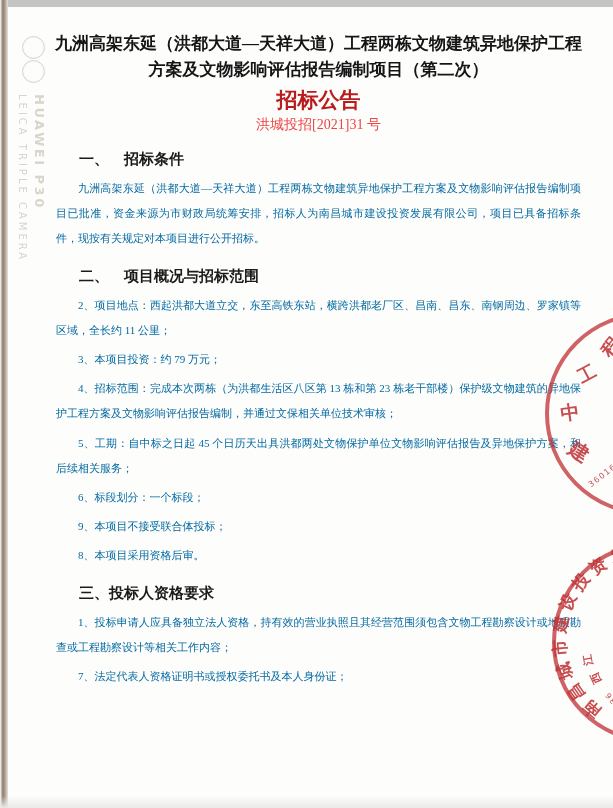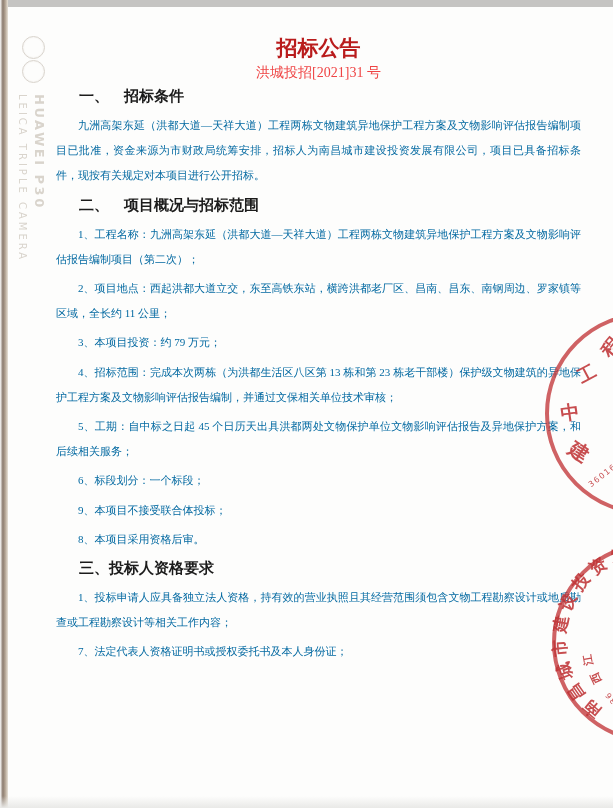--- a/index.html
+++ b/index.html
@@ -27,21 +27,21 @@
   .wm-leica{left:28px;top:94px;font-size:10px;letter-spacing:3px;}
   
   .doc{position:absolute;left:52px;top:7px;width:533px;padding-top:24px;z-index:2;
     color:#252525;}
   .title{margin:0;font-size:17px;line-height:26px;font-weight:bold;text-align:center;
     color:#151515;}
   .doc-type{margin:2px 0 0 0;font-size:21px;line-height:30px;font-weight:bold;text-align:center;
     color:#b91c1c;}
   .doc-number{font-size:14px;line-height:20px;text-align:center;color:#ef4444;}
   .sec-heading{font-size:15px;line-height:25px;font-weight:bold;text-indent:1.8em;color:#1b1b1b;
-    margin-top:1px;}
+    margin-top:12px;}
   .para,.item{margin:4px;font-size:11px;line-height:25.2px;text-indent:2em;text-align:justify;
     color:#0369a1;}
   
   .stamp{position:absolute;z-index:5;pointer-events:none;}
   .stamp-ring{position:absolute;border-radius:50%;border:4px solid rgba(193,54,56,0.78);}
   .ring1{left:545px;top:312px;width:195px;height:195px;}
   .ring2{left:552px;top:542px;width:193px;height:193px;}
   .s-char{position:absolute;color:rgba(191,52,55,0.88);font-weight:bold;z-index:5;
     font-family:"Liberation Serif",serif;pointer-events:none;}
   .s-digits{position:absolute;color:rgba(191,52,55,0.85);font-size:8px;letter-spacing:1.5px;
@@ -57,28 +57,28 @@
 <div class="edge-bottom"></div>
 
 <div class="watermark">
   <div class="wm-circle c1"></div>
   <div class="wm-circle c2"></div>
   <div class="wm-text wm-huawei">HUAWEI P30</div>
   <div class="wm-text wm-leica">LEICA TRIPLE CAMERA</div>
 </div>
 
 <div class="doc">
+  <h1 class="title">九洲高架东延（洪都大道—天祥大道）工程两栋文物建筑异地保护工程方案及文物影响评估报告编制项目（第二次）</h1>
   <h2 class="doc-type">招标公告</h2>
   <div class="doc-number">洪城投招[2021]31 号</div>
 
   <div class="sec-heading">一、　招标条件</div>
   <p class="para">九洲高架东延（洪都大道—天祥大道）工程两栋文物建筑异地保护工程方案及文物影响评估报告编制项目已批准，资金来源为市财政局统筹安排，招标人为南昌城市建设投资发展有限公司，项目已具备招标条件，现按有关规定对本项目进行公开招标。</p>
 
   <div class="sec-heading">二、　项目概况与招标范围</div>
-  <p class="item">1、工程名称：九洲高架东延（洪都大道—天祥大道）工程两栋文物建筑异地保护工程方案及文物影响评估报告编制项目（第二次）；</p>
   <p class="item">2、项目地点：西起洪都大道立交，东至高铁东站，横跨洪都老厂区、昌南、昌东、南钢周边、罗家镇等区域，全长约 11 公里；</p>
   <p class="item">3、本项目投资：约 79 万元；</p>
   <p class="item">4、招标范围：完成本次两栋（为洪都生活区八区第 13 栋和第 23 栋老干部楼）保护级文物建筑的异地保护工程方案及文物影响评估报告编制，并通过文保相关单位技术审核；</p>
   <p class="item">5、工期：自中标之日起 45 个日历天出具洪都两处文物保护单位文物影响评估报告及异地保护方案，和后续相关服务；</p>
   <p class="item">6、标段划分：一个标段；</p>
   <p class="item">9、本项目不接受联合体投标；</p>
   <p class="item">8、本项目采用资格后审。</p>
 
   <div class="sec-heading">三、投标人资格要求</div>
   <p class="item">1、投标申请人应具备独立法人资格，持有效的营业执照且其经营范围须包含文物工程勘察设计或地质勘查或工程勘察设计等相关工作内容；</p>

